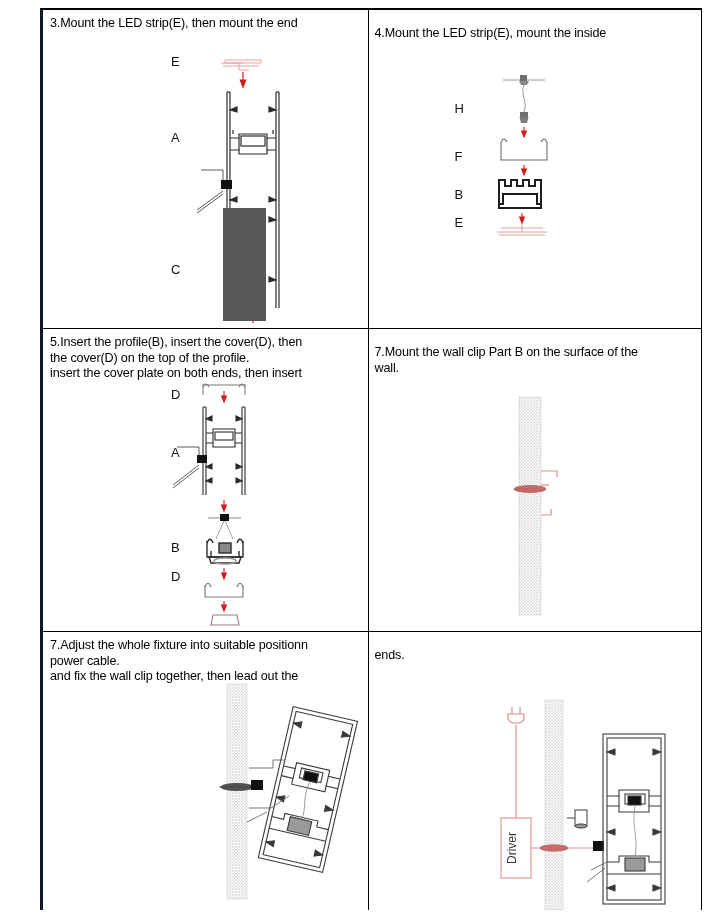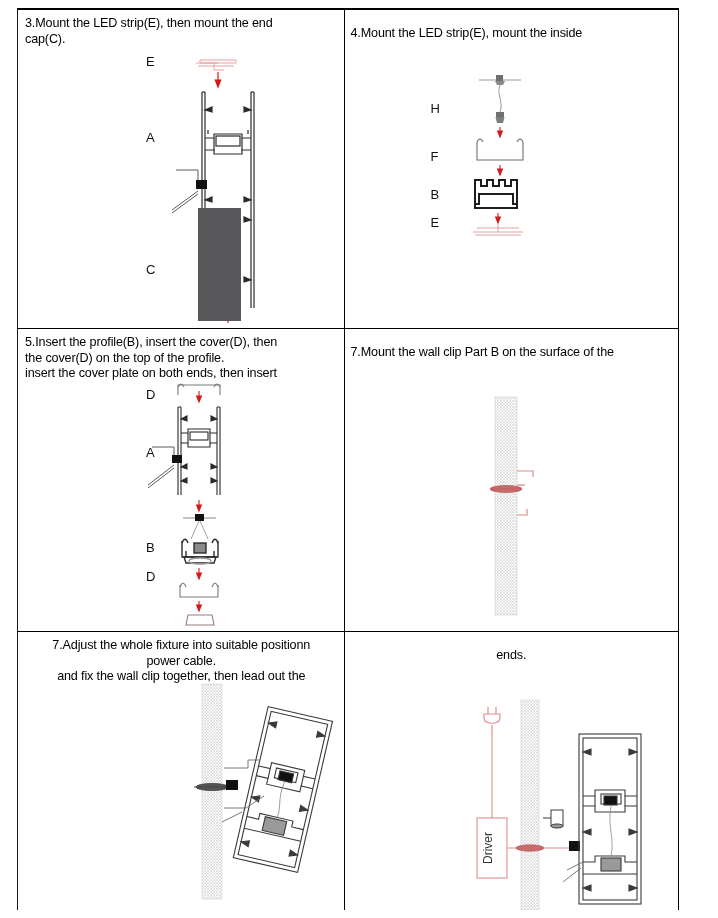--- a/index.html
+++ b/index.html
@@ -1,24 +1,24 @@
 <!DOCTYPE html>
 <html><head>
 <meta charset="utf-8">
 <style>
   html,body{margin:0;padding:0;background:#ffffff;}
   body{width:718px;height:918px;font-family:"Liberation Sans",sans-serif;color:#000;}
   .page{position:relative;width:718px;height:918px;overflow:hidden;}
-  .table{position:absolute;left:17px;top:8px;width:662px;height:902px;
-         border-top:2px solid #000;border-left:1px solid #0f172a;
+  .table{position:absolute;left:40px;top:8px;width:662px;height:902px;
+         border-top:2px solid #000;border-left:3px solid #0f172a;
          border-right:1px solid #000;box-sizing:border-box;}
   .row{position:relative;display:flex;width:100%;box-sizing:border-box;}
   .row.r1{height:319px;border-bottom:1px solid #000;}
   .row.r2{height:303px;border-bottom:1px solid #000;justify-content:center;}
-  .row.r3{height:278px;text-align:center;}
+  .row.r3{height:278px;}
   .cell{position:relative;box-sizing:border-box;overflow:hidden;}
   .cell.left{width:327px;border-right:1px solid #000;}
   .cell.right{width:334px;margin-top:10px;}
   .captext{font-size:12.6px;line-height:15.5px;padding:6px 6px 0 6px;
            letter-spacing:-0.15px;}
   .cell.left .captext{padding-left:7px;}
   .fig{position:absolute;inset:0;}
   .lbl{position:absolute;font-size:13px;line-height:13px;color:#111;}
   svg{overflow:visible;display:block;}
   .ftxt{font-family:"Liberation Sans",sans-serif;}
@@ -27,21 +27,20 @@
 <body>
 
 <div class="page">
   <div class="table">
 
     <div class="row r1">
 
       <div class="cell left">
         <div class="captext">
           <div>3.Mount the LED strip(E), then mount the end</div>
-          <div>cap(C).</div>
         </div>
         <div class="fig">
           <span class="lbl" style="left:128px;top:45px;">E</span>
           <span class="lbl" style="left:128px;top:121px;">A</span>
           <span class="lbl" style="left:128px;top:253px;">C</span>
 
           <svg style="position:absolute;left:140px;top:40px;" width="120" height="275" viewBox="0 0 120 275">
 
             <g stroke="#e8a0a0" stroke-width="1" fill="none">
               <path d="M42 10 L78 10 L78 13 L42 13 Z"></path>
@@ -243,20 +242,21 @@
             <g stroke="#9a7b7b" stroke-width="1.1" fill="none">
               <path d="M18 234 L16 244 L44 244 L42 234 Z"></path>
             </g>
           </svg>
         </div>
       </div>
 
       <div class="cell right">
         <div class="captext">
           <div>7.Mount the wall clip Part B on the surface of the</div>
+          <div>wall.</div>
         </div>
         <div class="fig">
           <svg style="position:absolute;left:110px;top:58px;" width="120" height="230" viewBox="0 0 120 230">
             <defs>
               <pattern id="hatch6" width="3" height="3" patternUnits="userSpaceOnUse">
                 <rect width="3" height="3" fill="#ffffff"></rect>
                 <circle cx="1" cy="1" r="0.7" fill="#b0b0b0"></circle>
                 <circle cx="2.4" cy="2.3" r="0.55" fill="#c4c4c4"></circle>
               </pattern>
             </defs>

